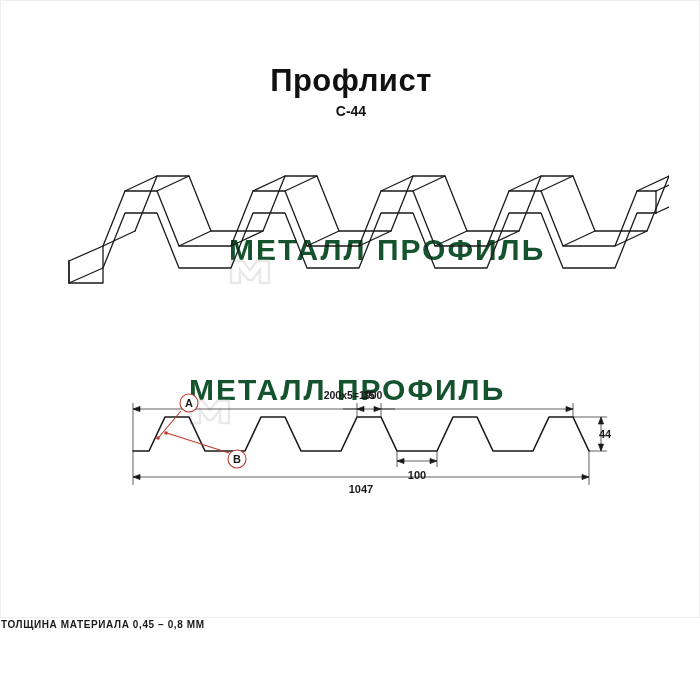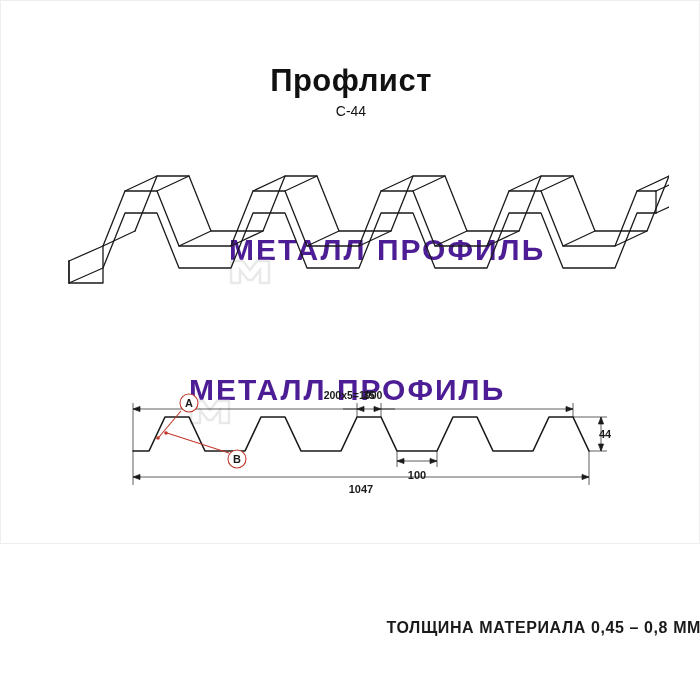--- a/index.html
+++ b/index.html
@@ -10,21 +10,21 @@
     width: 700px;
     height: 700px;
     background: #ffffff;
     font-family: "Liberation Sans", sans-serif;
     color: #1a1a1a;
     overflow: hidden;
   }
   .page {
     position: relative;
     width: 700px;
-    height: 544px;
+    height: 618px;
     box-sizing: border-box;
     border: 1px solid #eeeeee;
   }
   .title {
     position: absolute;
     top: 62px;
     left: 0;
     width: 700px;
     text-align: center;
     font-size: 31px;
@@ -32,30 +32,30 @@
     letter-spacing: 0.5px;
     color: #111111;
   }
   .subtitle {
     position: absolute;
     top: 102px;
     left: 0;
     width: 700px;
     text-align: center;
     font-size: 14px;
-    font-weight: normal;
+    font-weight: bold;
     color: #111111;
   }
   .footer-note {
     position: absolute;
     top: 618px;
     left: 0;
     width: 700px;
-    text-align: right;
-    font-size: 16px;
+    text-align: left;
+    font-size: 10px;
     font-weight: bold;
     letter-spacing: 0.6px;
     color: #1a1a1a;
   }
   .iso-wrap {
     position: absolute;
     top: 150px;
     left: 38px;
     width: 630px;
     height: 180px;
@@ -65,21 +65,21 @@
     top: 380px;
     left: 110px;
     width: 500px;
     height: 140px;
     font-weight: bold;
   }
   .wm {
     position: absolute;
     pointer-events: none;
     user-select: none;
-    color: #4c1d95;
+    color: #14532d;
     font-weight: bold;
     letter-spacing: 2px;
     white-space: nowrap;
   }
   .wm1 {
     top: 232px;
     left: 228px;
     font-size: 30px;
   }
   .wm2 {

